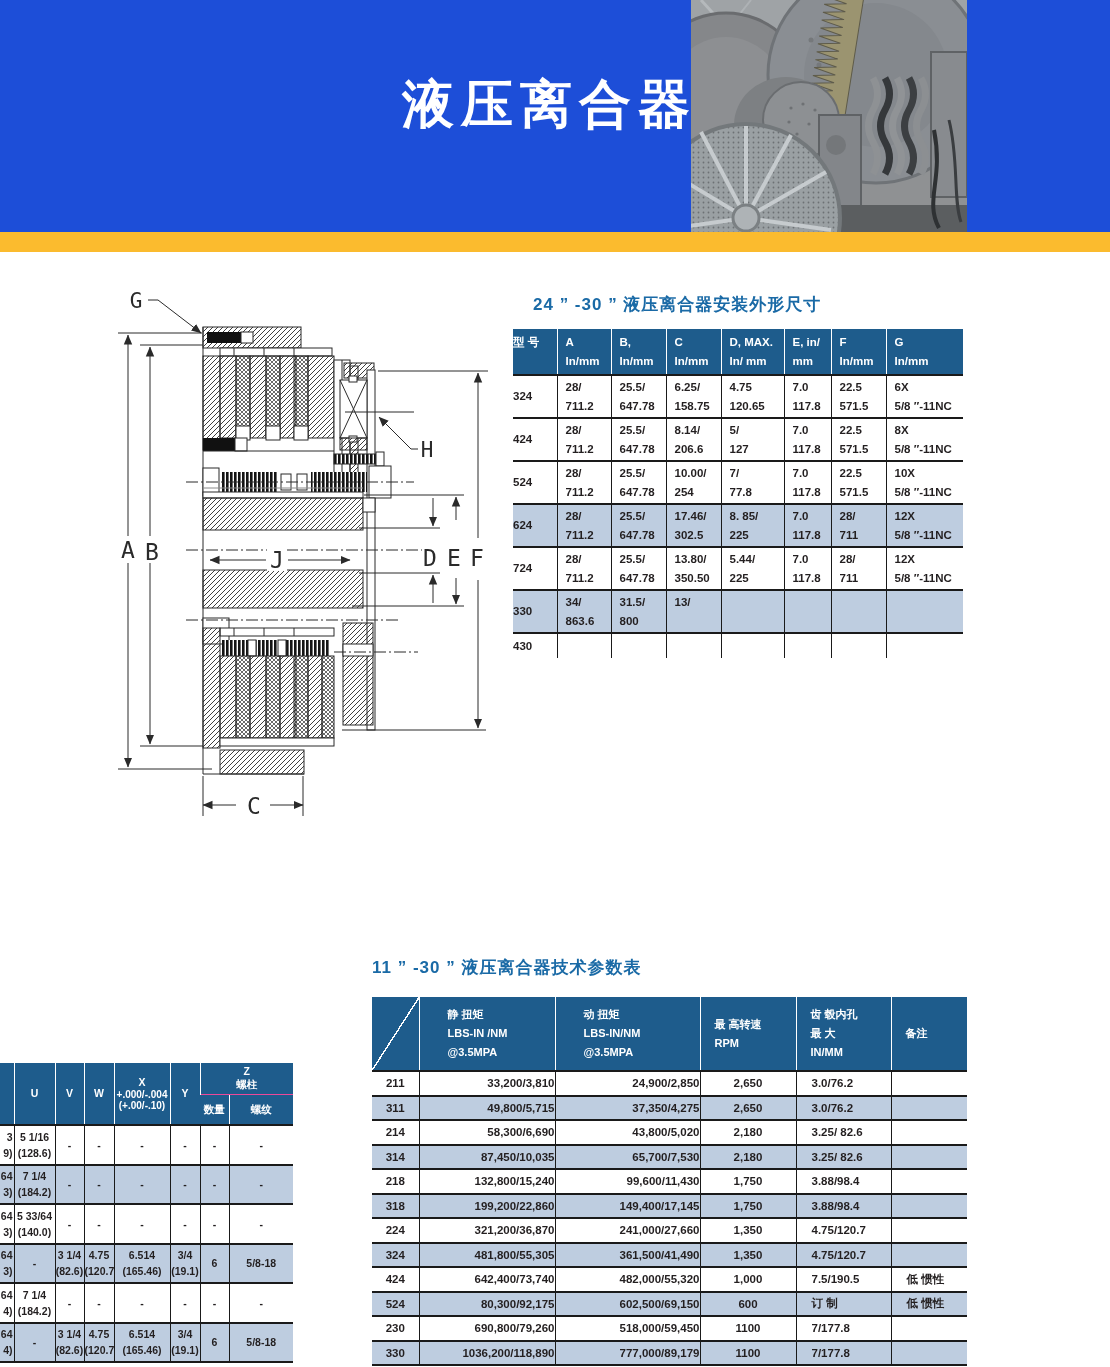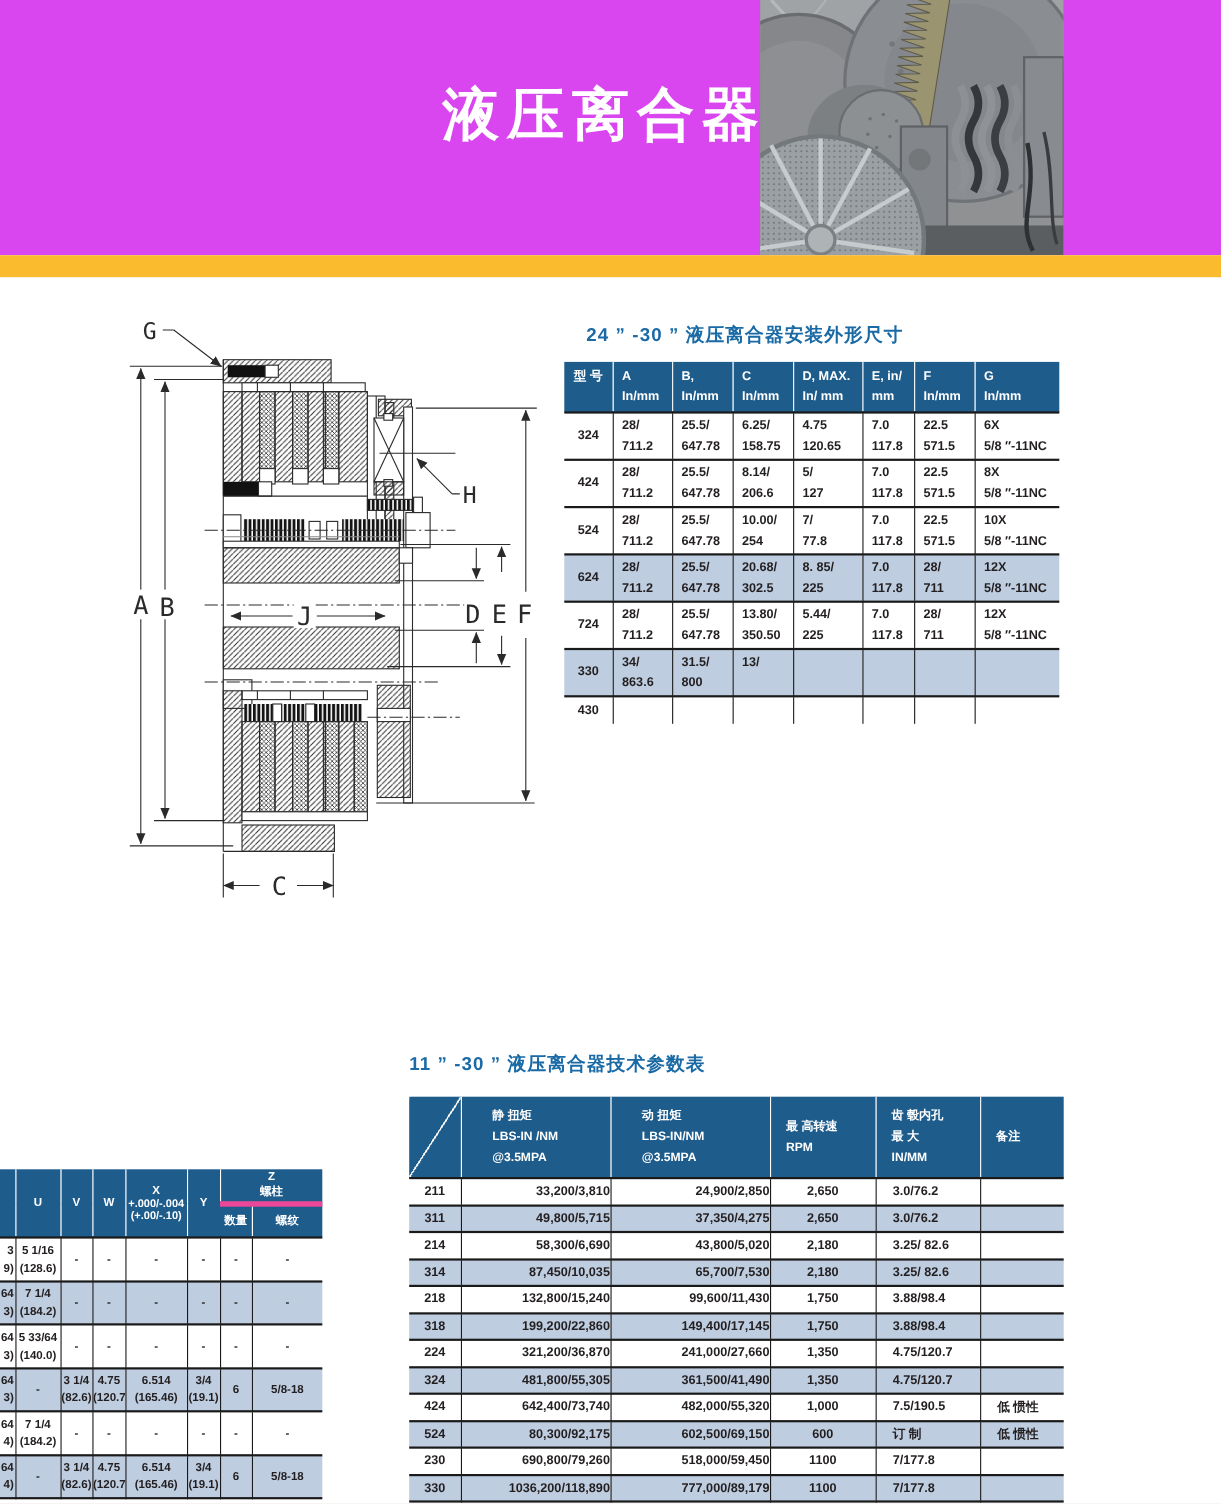--- a/index.html
+++ b/index.html
@@ -1,19 +1,19 @@
 <!DOCTYPE html>
 <html><head>
 <meta charset="utf-8">
 <style>
   html,body{margin:0;padding:0;background:#e8e8e8;}
   .page{position:relative;width:1110px;height:1367px;background:#ffffff;overflow:hidden;
         font-family:"Liberation Sans",sans-serif;margin:0 auto;}
   
-  .top-banner{position:absolute;left:0;top:0;width:1110px;height:232px;background:#d946ef;}
+  .top-banner{position:absolute;left:0;top:0;width:1110px;height:232px;background:#1d4ed8;}
   .main-title{position:absolute;left:402px;top:70px;color:#ffffff;font-size:52px;font-weight:bold;
               letter-spacing:7px;white-space:nowrap;}
   .photo-wrap{position:absolute;left:691px;top:0;width:276px;height:232px;overflow:hidden;}
   .yellow-bar{position:absolute;left:0;top:232px;width:1110px;height:20px;background:#fbbb2e;}
   
   .sec-title{position:absolute;color:#1a6aa6;font-weight:bold;font-size:17px;white-space:nowrap;letter-spacing:1px;}
   #t1-title{left:512px;top:293px;margin-left:21px;}
   #t2-title{left:372px;top:956px;}
   
   table.dt{border-collapse:collapse;table-layout:fixed;position:absolute;background:#fff;}
@@ -24,41 +24,41 @@
   table.dt tbody tr{border-top:2px solid #1a1a1a;}
   tr.shaded{background:#becde0;}
   .dt div{white-space:nowrap;overflow:hidden;}
   
   #t1{left:513px;top:329px;width:450px;}
   #t1 thead tr{height:46px;}
   #t1 tbody tr{height:43px;}
   #t1 tbody tr.short{height:25px;}
   #t1 th,#t1 td{font-size:11.5px;text-align:left;}
   #t1 th div,#t1 td div{line-height:19px;padding-left:8px;}
-  #t1 th:first-child div,#t1 td:first-child div{text-align:center;padding-left:0;}
+  #t1 th:first-child div,#t1 td:first-child div{text-align:left;padding-left:0;}
   
   #t2{left:372px;top:997px;width:595px;border-bottom:2px solid #1a1a1a;}
   #t2 thead tr{height:74px;}
   #t2 tbody tr{height:24.5px;}
   #t2 th{font-size:11px;text-align:left;}
   #t2 th div{line-height:19px;padding-left:14px;}
   #t2 thead th:nth-child(2) div,#t2 thead th:nth-child(3) div{padding-left:28px;}
   #t2 td{font-size:11.5px;text-align:center;}
   #t2 td:nth-child(2),#t2 td:nth-child(3){text-align:right;padding-left:13px;}
   #t2 td:nth-child(5),#t2 td:nth-child(6){text-align:left;padding-left:15px;}
   #t2 th.diag{background-image:linear-gradient(to bottom right,rgba(0,0,0,0) 49.4%,#fff 49.4%,#fff 51.2%,rgba(0,0,0,0) 51.2%);}
   
   #t3{left:0;top:1063px;width:293px;border-bottom:2px solid #1a1a1a;}
   #t3 thead tr{height:31px;}
   #t3 tbody tr{height:39.5px;}
   #t3 th{font-size:10.5px;text-align:center;}
   #t3 th div{line-height:13px;}
   #t3 th.xh div{font-size:10px;line-height:11px;}
   #t3 th.xh div.ln1{font-size:10.5px;line-height:13px;}
-  #t3 thead tr:nth-child(2) th{border-top:5px solid #ec4899;}
+  #t3 thead tr:nth-child(2) th{border-top:1px solid #ec4899;}
   #t3 td{font-size:10.5px;text-align:center;}
   #t3 td div{line-height:16px;}
   #t3 td:first-child{text-align:right;}
   #t3 td:first-child div{padding-right:1px;}
   
   #drawing{position:absolute;left:82px;top:288px;}
 </style>
 </head>
 <body>
 
@@ -443,21 +443,21 @@
           </td>
           <td>
             <div class="ln1">28/</div>
             <div class="ln2">711.2</div>
           </td>
           <td>
             <div class="ln1">25.5/</div>
             <div class="ln2">647.78</div>
           </td>
           <td>
-            <div class="ln1">20.68/</div>
+            <div class="ln1">17.46/</div>
             <div class="ln2">302.5</div>
           </td>
           <td>
             <div class="ln1">8. 85/</div>
             <div class="ln2">225</div>
           </td>
           <td>
             <div class="ln1">7.0</div>
             <div class="ln2">117.8</div>
           </td>

